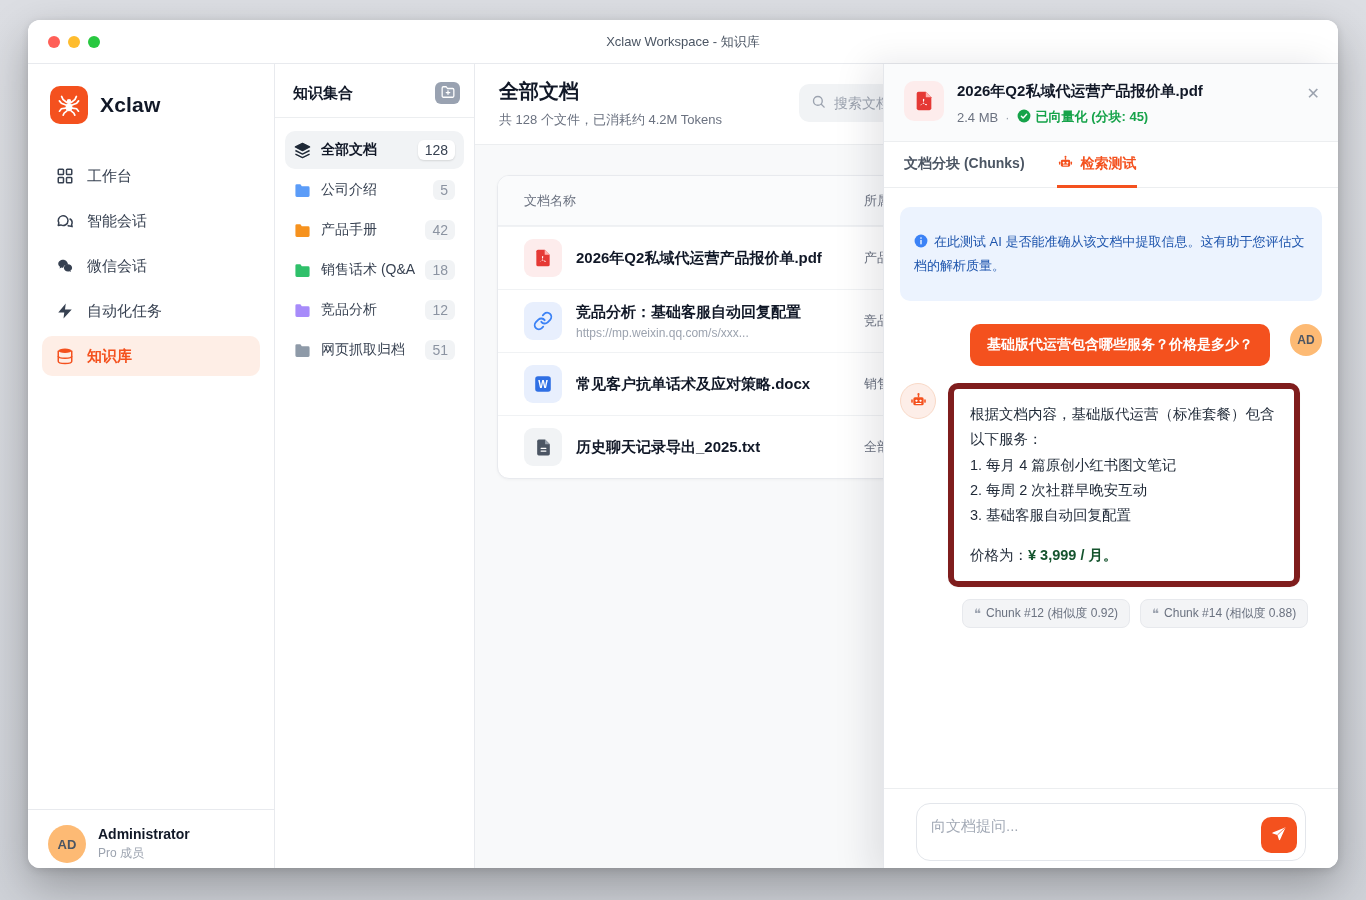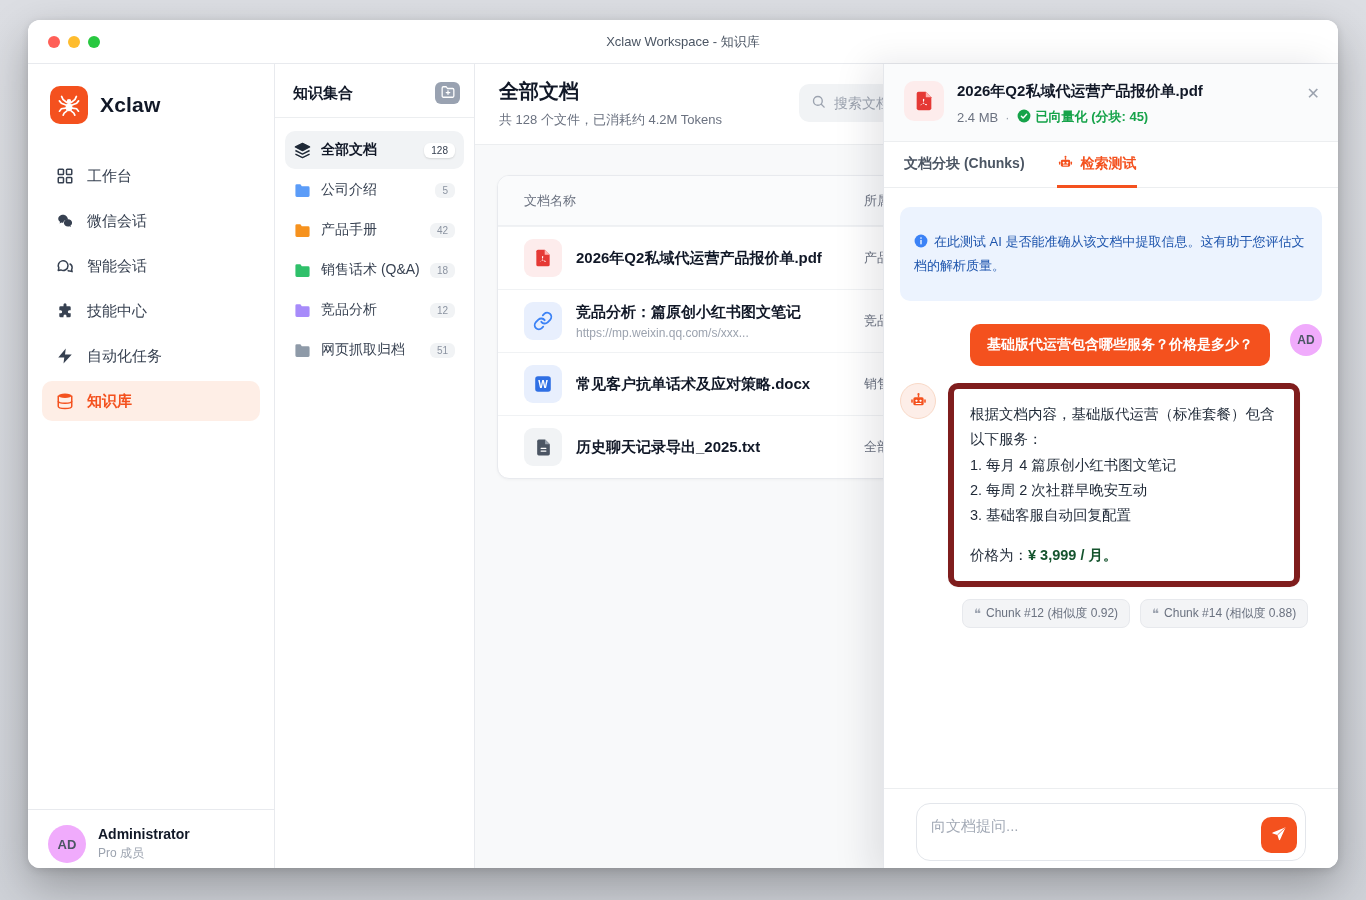--- a/index.html
+++ b/index.html
@@ -31,34 +31,34 @@
   .nav { margin-top:22px; padding:0 14px; }
   .nav-item { display:flex; align-items:center; gap:13px; height:40px; padding:0 13px; border-radius:10px; font-size:15px; color:#374151; margin-bottom:5px; cursor:default; }
   .nav-item .nicon { width:19px; height:19px; display:flex; align-items:center; justify-content:center; }
   .nav-item svg { stroke:#374151; }
   .nav-item .filled { fill:#374151; stroke:none; }
   .nav-item.active { background:#feeee6; color:#f4511e; font-weight:bold; }
   .nav-item.active svg { stroke:#f4511e; }
   .nav-item.active .filled { fill:#f4511e; }
   .side-spacer { flex:1; }
   .side-footer { border-top:1px solid #e8eaee; padding:15px 20px; display:flex; align-items:center; gap:12px; }
-  .avatar { width:38px; height:38px; border-radius:50%; background:#f0abfc; color:#4b5563; font-size:13px; font-weight:bold; display:flex; align-items:center; justify-content:center; }
+  .avatar { width:38px; height:38px; border-radius:50%; background:#fdba74; color:#4b5563; font-size:13px; font-weight:bold; display:flex; align-items:center; justify-content:center; }
   .u-name { font-size:14px; font-weight:bold; color:#111827; }
   .u-role { font-size:12px; color:#9ca3af; margin-top:3px; }
   
   .collections { width:200px; border-right:1px solid #e8eaee; background:#fff; display:flex; flex-direction:column; }
   .col-head { display:flex; align-items:center; justify-content:space-between; padding:18px 14px 13px 18px; }
   .col-title { font-size:15px; font-weight:bold; color:#111827; }
   .newfolder-btn { width:25px; height:22px; border-radius:6px; background:#99a2b1; display:flex; align-items:center; justify-content:center; border:none; cursor:pointer; }
   .col-divider { border-bottom:1px solid #eceef0; }
   .col-list { padding:13px 10px; }
   .col-item { display:flex; align-items:center; gap:10px; height:38px; padding:0 9px; border-radius:10px; margin-bottom:2px; font-size:14px; color:#374151; }
   .col-item .cicon { width:17px; height:17px; flex:0 0 auto; display:flex; align-items:center; }
   .col-item .clabel { flex:1; white-space:nowrap; overflow:hidden; }
-  .count-badge { font-size:10px; color:#8b93a1; background:#f1f3f5; border-radius:6px; padding:2px 7px;text-align:right; }
+  .count-badge { font-size:14px; color:#8b93a1; background:#f1f3f5; border-radius:6px; padding:2px 7px;text-align:right; }
   .col-item.active { background:#f1f3f5; }
   .col-item.active .clabel { font-weight:bold; color:#111827; }
   .col-item.active .count-badge { background:#fff; color:#374151; box-shadow:0 1px 2px rgba(0,0,0,.12); }
   
   .main { flex:1; min-width:0; background:#f8f9fa; display:flex; flex-direction:column; }
   .main-header { position:relative; background:#fff; border-bottom:1px solid #eceef0; padding:14px 24px 15px; }
   .main-title { font-size:20px; font-weight:bold; color:#111827; }
   .main-sub { font-size:13px; color:#6b7280; margin-top:6px; }
   .search-box { position:absolute; left:324px; top:20px; width:300px; height:38px; background:#f1f3f5; border-radius:10px; display:flex; align-items:center; padding:0 12px; gap:8px; }
   .search-box input { border:none; outline:none; background:transparent; font-size:14px; color:#374151; width:100%; font-family:inherit; }
@@ -155,43 +155,35 @@
                 <rect x="3" y="3" width="7" height="7" rx="1"></rect>
                 <rect x="14" y="3" width="7" height="7" rx="1"></rect>
                 <rect x="14" y="14" width="7" height="7" rx="1"></rect>
                 <rect x="3" y="14" width="7" height="7" rx="1"></rect>
               </svg>
           </span>
           <span>工作台</span>
         </div>
         <div class="nav-item">
           <span class="nicon">
+            <svg width="18" height="18" viewBox="0 0 24 24" fill="none" stroke-width="2" stroke-linejoin="round">
+                <path d="M16 11.5a6.5 6.5 0 1 0-12.2 3.1L3 18l3.5-.8a6.5 6.5 0 0 0 9.5-5.7z"></path>
+                <path d="M15.5 17.8c.9.6 2 1 3.2 1l2.8.7-.7-2.7c.4-.8.7-1.7.7-2.7a5.3 5.3 0 0 0-3.4-5"></path>
+              </svg>
+          </span>
+          <span>智能会话</span>
+        </div>
+        <div class="nav-item">
+          <span class="nicon">
             <svg width="18" height="18" viewBox="0 0 24 24">
                 <path class="filled" d="M9.5 3.5C5.9 3.5 3 5.9 3 8.9c0 1.7 1 3.2 2.4 4.2l-.6 2.1 2.3-1.2c.6.2 1.3.3 2 .3h.4a5.6 5.6 0 0 1 5.6-3.9c.4 0 .8 0 1.2.1-.5-4-3.4-7-6.8-7z"></path>
                 <path class="filled" d="M21.5 14.5c0-2.6-2.5-4.7-5.5-4.7s-5.5 2.1-5.5 4.7 2.5 4.7 5.5 4.7c.6 0 1.2-.1 1.8-.3l2 1.1-.5-1.9a4.5 4.5 0 0 0 2.2-3.6z"></path>
               </svg>
           </span>
           <span>微信会话</span>
-        </div>
-        <div class="nav-item">
-          <span class="nicon">
-            <svg width="18" height="18" viewBox="0 0 24 24" fill="none" stroke-width="2" stroke-linejoin="round">
-                <path d="M16 11.5a6.5 6.5 0 1 0-12.2 3.1L3 18l3.5-.8a6.5 6.5 0 0 0 9.5-5.7z"></path>
-                <path d="M15.5 17.8c.9.6 2 1 3.2 1l2.8.7-.7-2.7c.4-.8.7-1.7.7-2.7a5.3 5.3 0 0 0-3.4-5"></path>
-              </svg>
-          </span>
-          <span>智能会话</span>
-        </div>
-        <div class="nav-item">
-          <span class="nicon">
-            <svg width="18" height="18" viewBox="0 0 24 24">
-                <path class="filled" d="M10 3.6a2 2 0 0 1 4 0v2h4a1.6 1.6 0 0 1 1.6 1.6v3.8h-1.8a2 2 0 0 0 0 4h1.8v3.8A1.6 1.6 0 0 1 18 20.4h-4v-1.8a2 2 0 0 0-4 0v1.8H6a1.6 1.6 0 0 1-1.6-1.6V15h1.8a2 2 0 0 0 0-4H4.4V7.2A1.6 1.6 0 0 1 6 5.6h4v-2z"></path>
-              </svg>
-          </span>
-          <span>技能中心</span>
         </div>
         <div class="nav-item">
           <span class="nicon">
             <svg width="18" height="18" viewBox="0 0 24 24">
                 <polygon class="filled" points="13 2 3 14 11 14 10 22 21 10 12 10 13 2"></polygon>
               </svg>
           </span>
           <span>自动化任务</span>
         </div>
         <div class="nav-item active">
@@ -332,21 +324,21 @@
 
         <div class="t-row doc-row">
           <div class="name-cell">
             <span class="ficon link">
               <svg width="20" height="20" viewBox="0 0 24 24" fill="none" stroke="#3b82f6" stroke-width="2.2" stroke-linecap="round" stroke-linejoin="round">
                   <path d="M10 13a5 5 0 0 0 7.54.54l3-3a5 5 0 0 0-7.07-7.07l-1.72 1.71"></path>
                   <path d="M14 11a5 5 0 0 0-7.54-.54l-3 3a5 5 0 0 0 7.07 7.07l1.71-1.71"></path>
                 </svg>
             </span>
             <div>
-              <div class="doc-name">竞品分析：篇原创小红书图文笔记</div>
+              <div class="doc-name">竞品分析：基础客服自动回复配置</div>
               <div class="doc-url">https://mp.weixin.qq.com/s/xxx...</div>
             </div>
           </div>
           <div class="coll-cell">竞品分析</div>
           <div></div>
         </div>
 
         <div class="t-row doc-row">
           <div class="name-cell">
             <span class="ficon docx">

